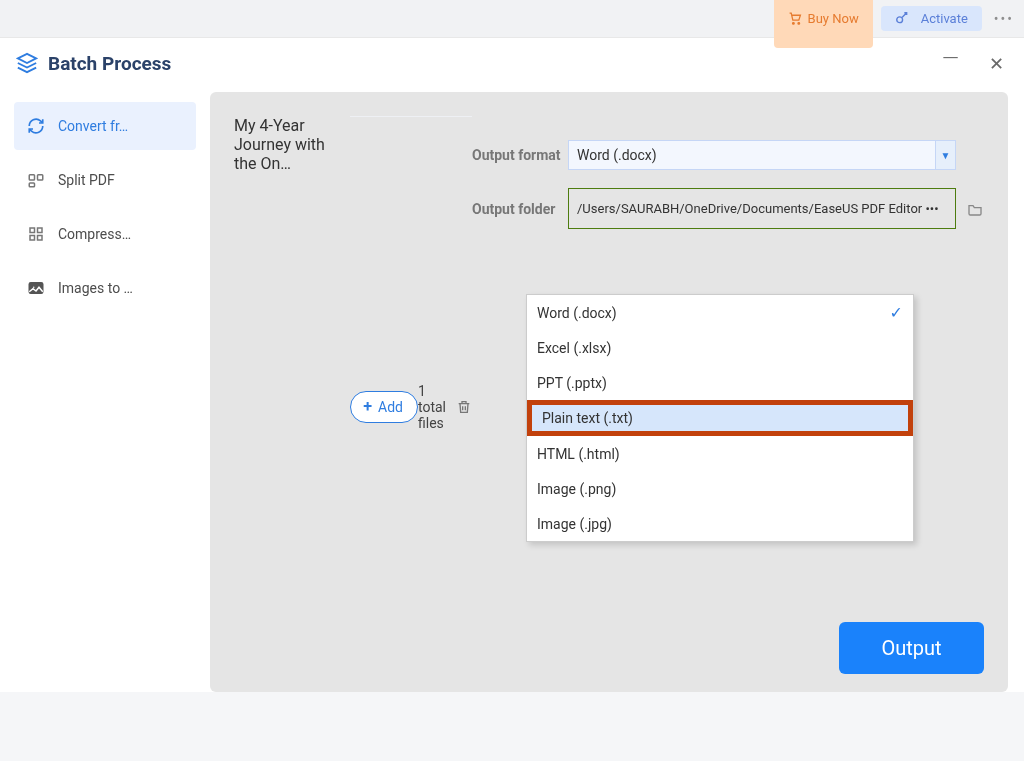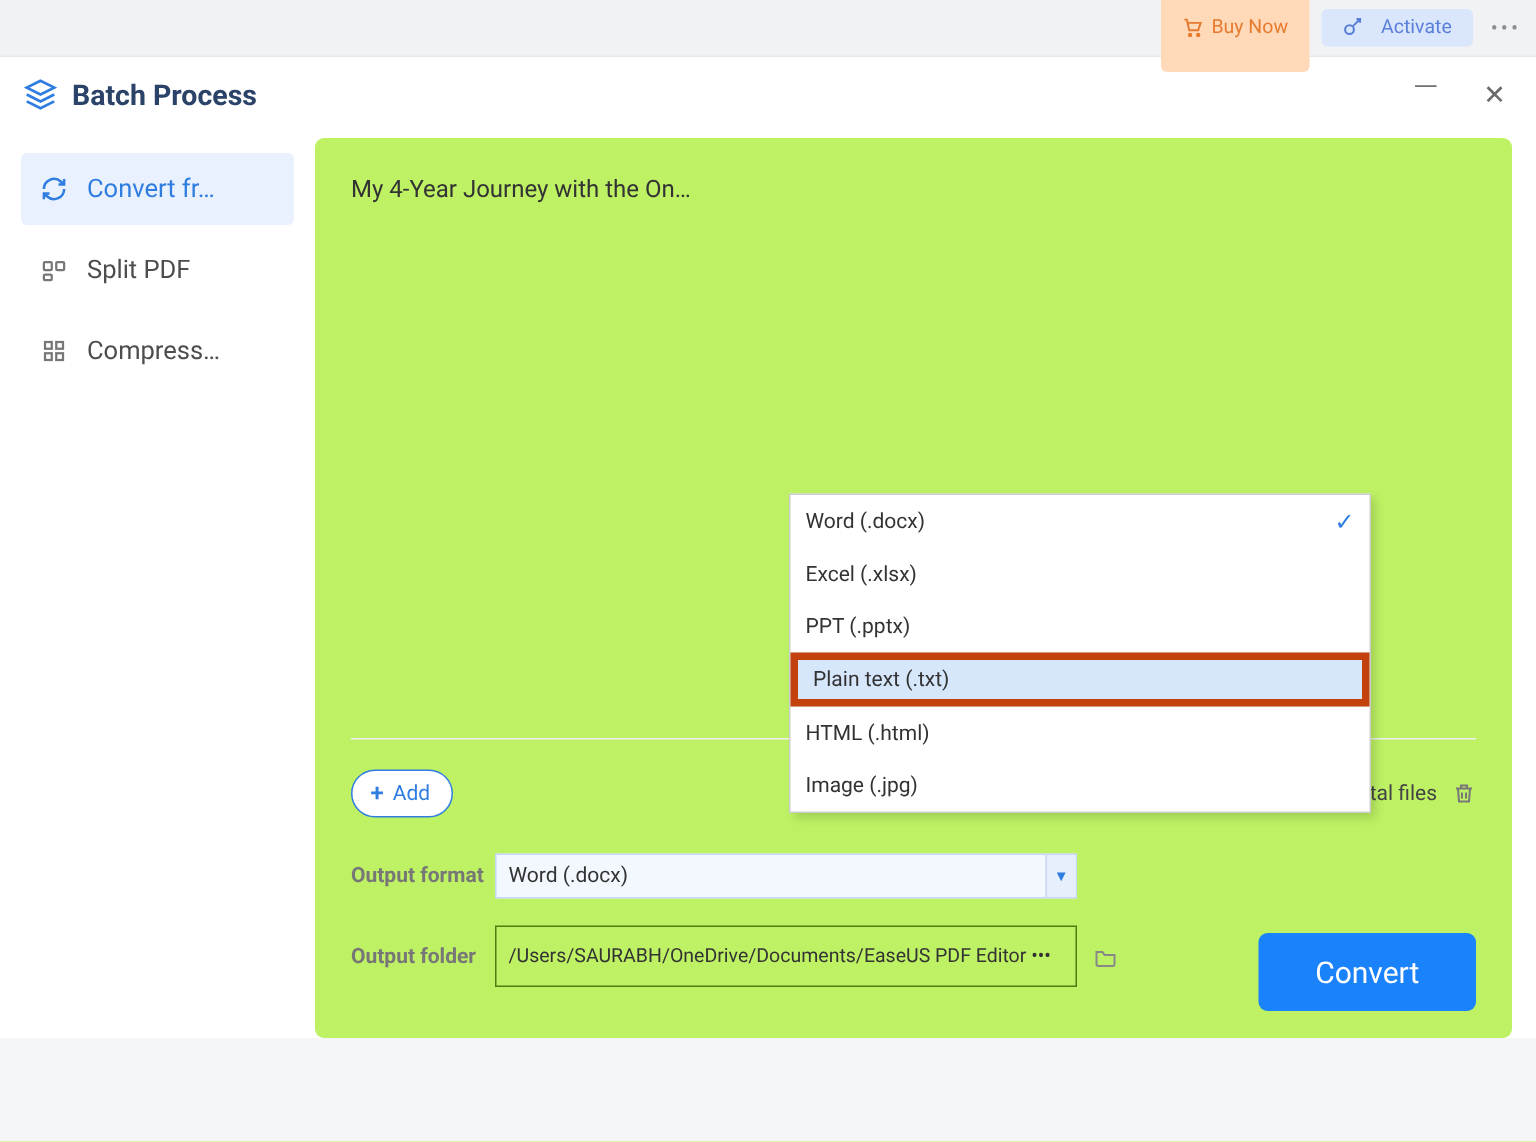--- a/index.html
+++ b/index.html
@@ -12,26 +12,26 @@
 
     .window { background: #fff; padding: 0; }
     .window-header { height: 50px; display: flex; align-items: center; padding: 0 16px; position: relative; }
     .title-wrap { display: flex; align-items: center; gap: 10px; color: #2b4269; font-size: 19px; font-weight: 700; }
     .stack-icon { color: #2f7de0; }
     .window-ctrls { position: absolute; right: 20px; top: 0; height: 50px; display: flex; align-items: center; gap: 30px; color: #6a6a6a; }
     .window-ctrls span { cursor: pointer; font-size: 16px; }
 
     .body-wrap { display: flex; padding: 4px 16px 0 0; }
     .sidebar { width: 210px; padding: 10px 14px 0 14px; }
-    .side-item { height: 48px; display: flex; align-items: center; gap: 12px; padding: 0 12px; border-radius: 4px; color: #4d4d4d; font-size: 17px; cursor: pointer; margin-bottom: 6px; }
+    .side-item { height: 48px; display: flex; align-items: center; gap: 12px; padding: 0 12px; border-radius: 4px; color: #4d4d4d; font-size: 14px; cursor: pointer; margin-bottom: 6px; }
     .side-item.active { background: #eaf1fe; color: #2f7de0; }
     .side-icon { width: 20px; height: 20px; display: inline-flex; align-items: center; justify-content: center; flex-shrink: 0; }
     .side-item .label { white-space: nowrap; overflow: hidden; text-overflow: ellipsis; }
 
-    .main { flex: 1; background: #bef264; border-radius: 6px; padding: 24px 24px 16px 24px; display: flex; flex-direction: column; position: relative; min-height: 600px; }
+    .main { flex: 1; background: #e5e5e5; border-radius: 6px; padding: 24px 24px 16px 24px; display: flex; flex-direction: row; position: relative; min-height: 600px; }
     .file-name { color: #333; font-size: 16px; }
     .spacer { flex: 1; }
     
     .file-bar { border-top: 1px solid #eef0f4; padding-top: 20px; display: flex; align-items: center; position: relative; }
     .add-btn { border: 1px solid #2f7de0; color: #2f7de0; background: #fff; border-radius: 18px; height: 32px; padding: 0 14px 0 12px; font-size: 14px; display: flex; align-items: center; gap: 6px; cursor: pointer; }
     .add-plus { font-size: 16px; font-weight: 600; line-height: 1; }
     .file-count-wrap { margin-left: auto; display: flex; align-items: center; gap: 10px; color: #444; font-size: 14px; }
     .trash { color: #888; cursor: pointer; }
 
     .form-area { padding: 24px 0 0 0; }
@@ -118,20 +118,30 @@
         <span class="side-icon">
           <svg width="18" height="18" viewBox="0 0 24 24" fill="none" stroke="#777" stroke-width="2">
               <rect x="4" y="4" width="6" height="6"></rect>
               <rect x="14" y="4" width="6" height="6"></rect>
               <rect x="4" y="14" width="6" height="6"></rect>
               <rect x="14" y="14" width="6" height="6"></rect>
             </svg>
         </span>
         <span class="label">Compress…</span>
       </div>
+      <div class="side-item">
+        <span class="side-icon">
+          <svg width="18" height="18" viewBox="0 0 24 24" fill="none" stroke="#555" stroke-width="2">
+              <rect x="3" y="5" width="18" height="14" rx="2" fill="#555"></rect>
+              <circle cx="9" cy="11" r="2" fill="#fff"></circle>
+              <path d="M3 17l5-4 4 3 4-5 5 6" stroke="#fff"></path>
+            </svg>
+        </span>
+        <span class="label">Images to …</span>
+      </div>
     </div>
 
     <div class="main">
       <div class="file-name">My 4-Year Journey with the On…</div>
       <div class="spacer"></div>
 
       <div class="file-bar">
         <button class="add-btn">
           <span class="add-plus">+</span>
           <span>Add</span>
@@ -161,40 +171,43 @@
           </div>
           <span class="folder-icon">
             <svg width="18" height="16" viewBox="0 0 24 24" fill="none" stroke="#888" stroke-width="2">
                 <path d="M3 7h6l2 3h10v9a2 2 0 0 1-2 2H5a2 2 0 0 1-2-2V7z"></path>
               </svg>
           </span>
         </div>
       </div>
 
       <button class="convert-btn">
-        <span>Convert</span>
+        <span>Output</span>
       </button>
 
       <div class="dropdown">
         <div class="dd-item">
           <span>Word (.docx)</span>
           <span class="dd-check">✓</span>
         </div>
         <div class="dd-item">
           <span>Excel (.xlsx)</span>
         </div>
         <div class="dd-item">
           <span>PPT (.pptx)</span>
         </div>
         <div class="dd-item highlight">
           <span>Plain text (.txt)</span>
         </div>
         <div class="dd-item">
           <span>HTML (.html)</span>
         </div>
         <div class="dd-item">
+          <span>Image (.png)</span>
+        </div>
+        <div class="dd-item">
           <span>Image (.jpg)</span>
         </div>
       </div>
 
     </div>
   </div>
 </div>
 
 </body></html>

